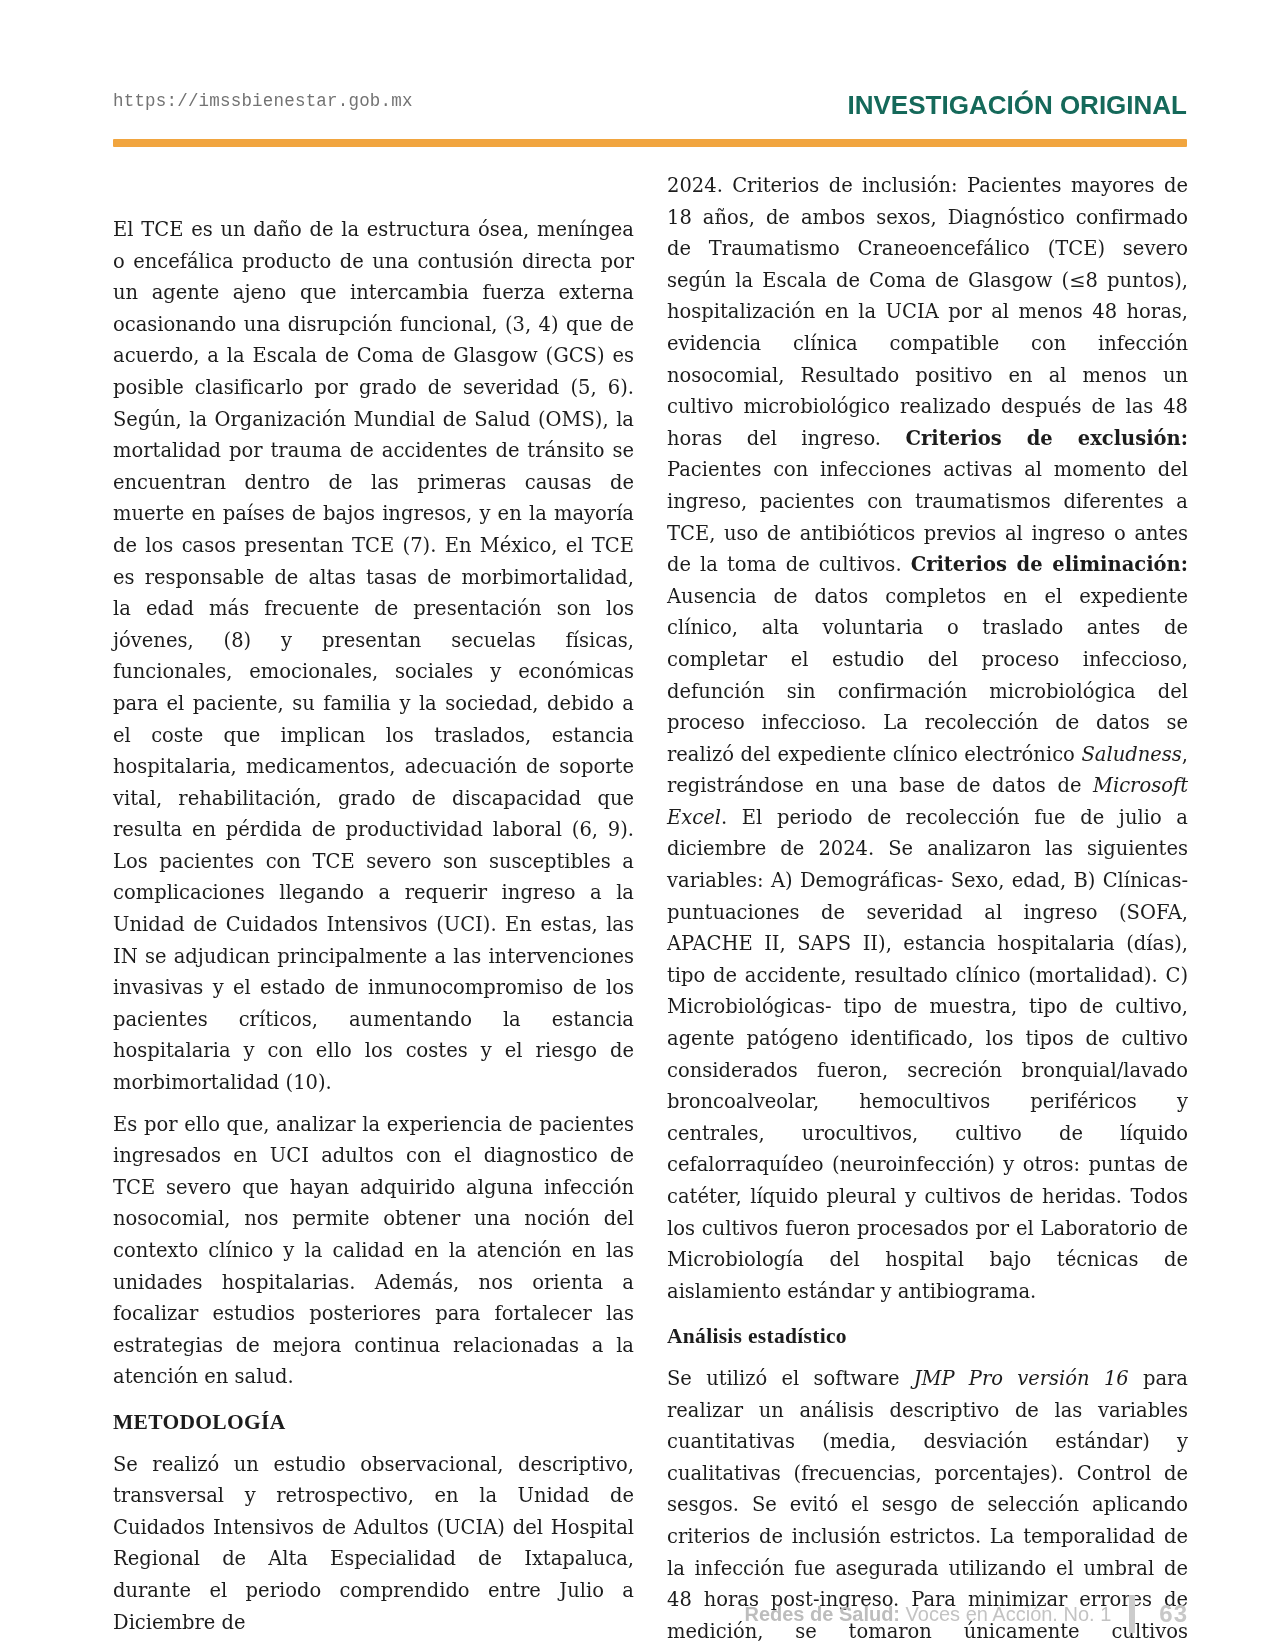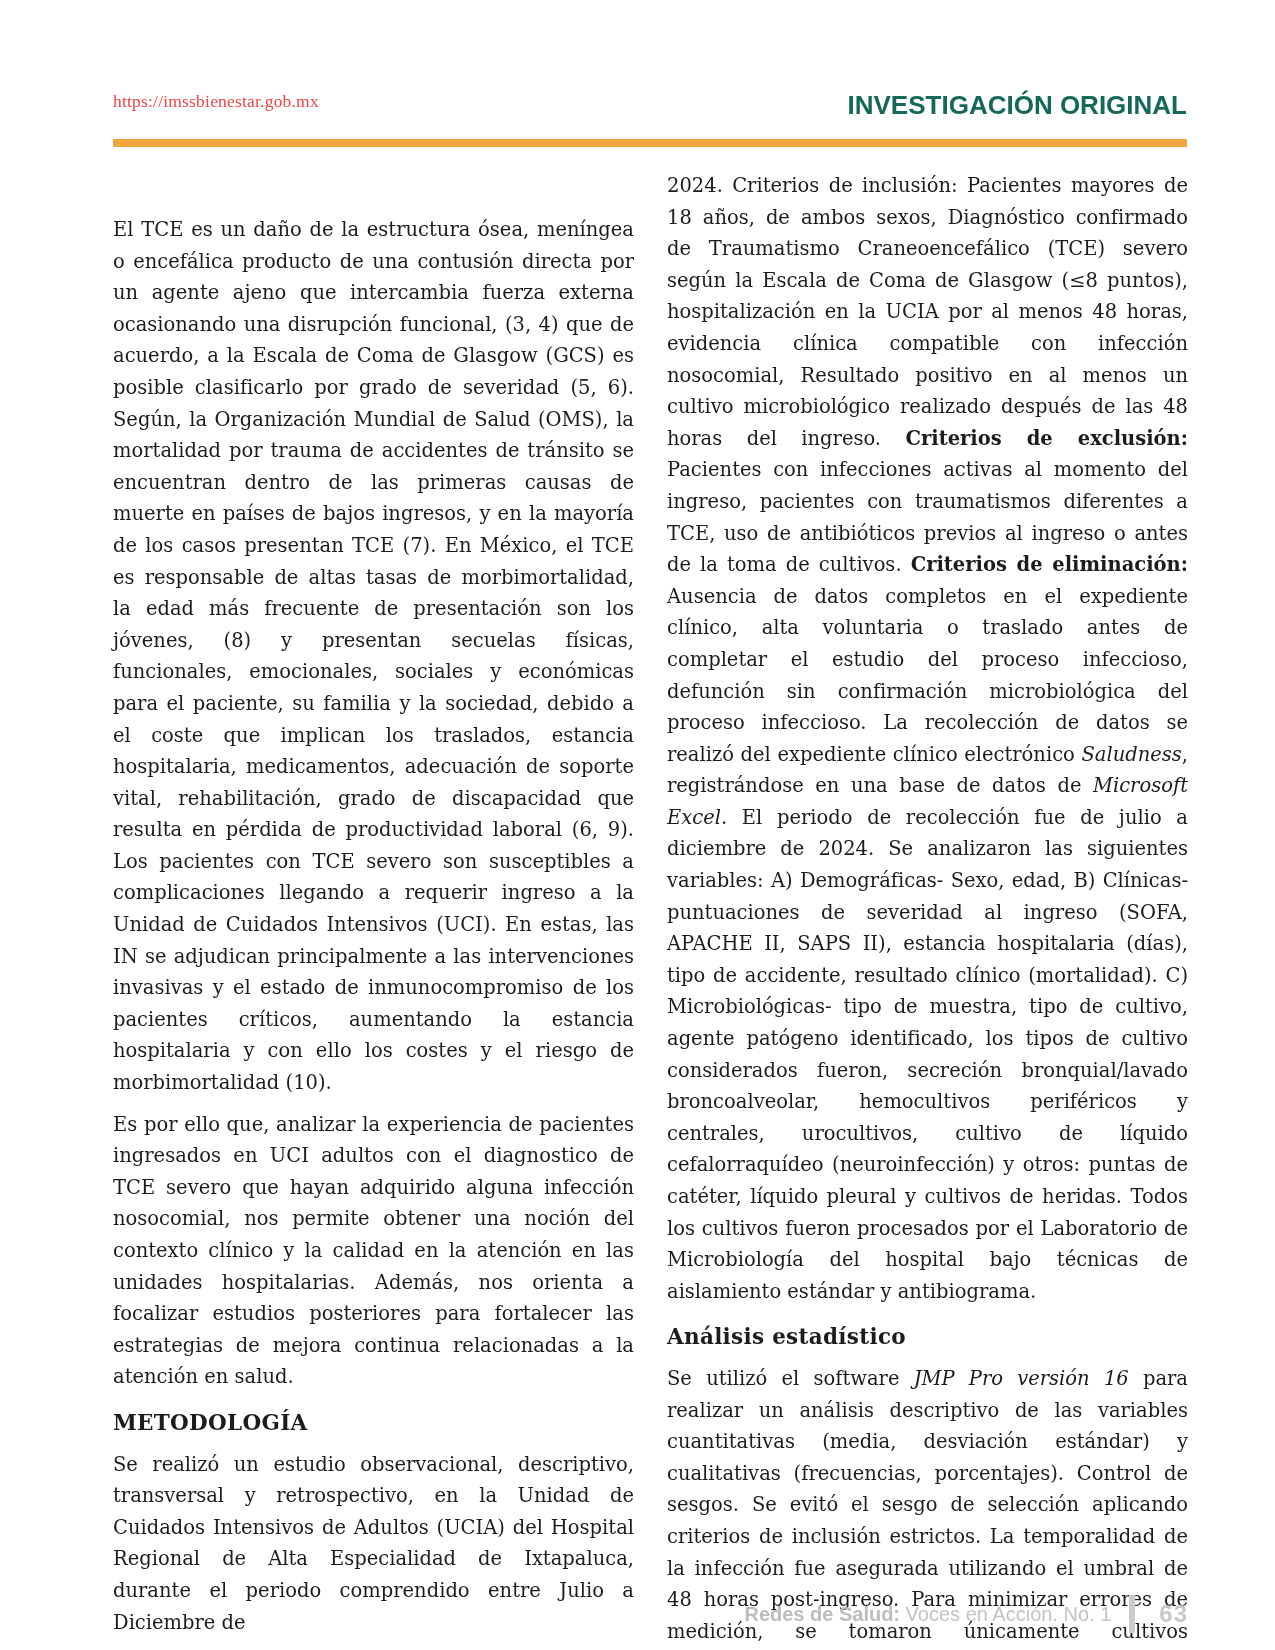--- a/index.html
+++ b/index.html
@@ -9,24 +9,24 @@
     height: 1650px;
     background: #ffffff;
     overflow: hidden;
     font-family: "DejaVu Serif", serif;
   }
 
   
   .header-url {
     position: absolute;
     top: 91px; left: 113px;
-    font-family: Liberation Serif, serif;
+    font-family: Liberation Mono, monospace;
     font-size: 17.5px;
     letter-spacing: 0.2px;
-    color: #ef4444;
+    color: #737373;
     text-align: right;
   }
   .header-label {
     position: absolute;
     top: 90px; right: 88px;
     font-family: "Liberation Sans", sans-serif;
     font-size: 26px;
     font-weight: 700;
     color: #15695a;
   }
@@ -54,20 +54,21 @@
     hyphens: auto;
   }
   .col--left { padding-top: 44px; }
   .col p { margin: 0 0 10px 0; }
   .col h2 {
     font-size: 21.5px;
     font-weight: 700;
     letter-spacing: 0.3px;
     margin: 14px 0 10px 0;
     text-align: left;
+    font-family: Liberation Serif, serif;
   }
   .col i { font-style: italic; }
   .col b { font-weight: 700; margin-top: 42px; }
 
   
   .footer {
     position: absolute;
     top: 1573px; right: 87px;
     display: flex;
     align-items: center;

